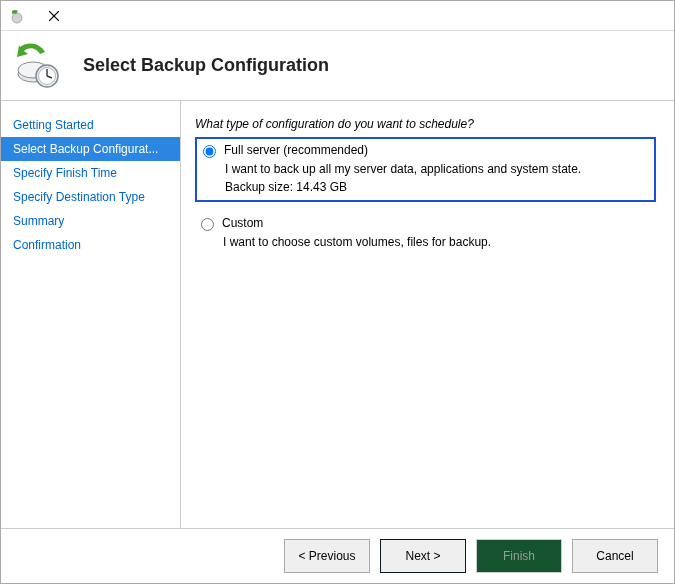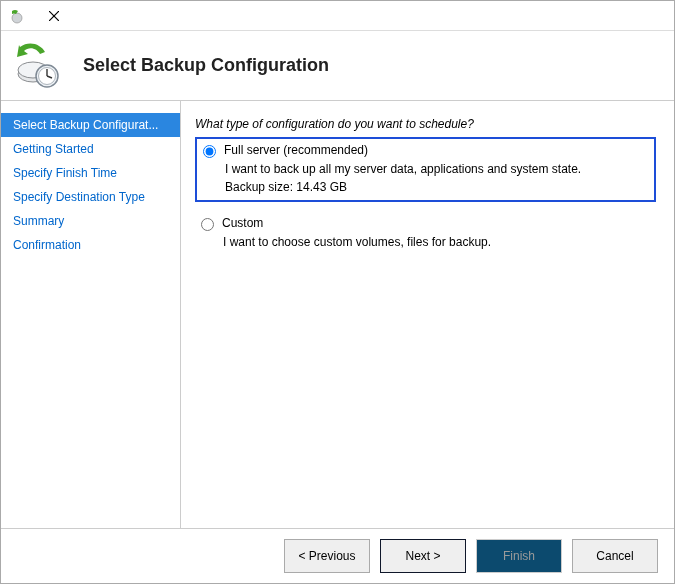--- a/index.html
+++ b/index.html
@@ -122,21 +122,21 @@
   background: #efefef;
   border: 1px solid #aaa;
   cursor: pointer;
   font-family: inherit;
 }
 .footer button.default {
   border: 1px solid #0f172a;
 }
 .footer button:disabled {
   color: #9a9a9a;
-  background: #0c4a6e;
+  background: #14532d;
   border-color: #ccc;
   cursor: default;
 }
 </style>
 </head>
 <body>
 
 <div class="titlebar">
   <span class="app-icon">
     <svg viewBox="0 0 16 16" width="16" height="16">
@@ -163,22 +163,22 @@
       <line x1="32" y1="34" x2="32" y2="27" stroke="#333" stroke-width="1.4"></line>
       <line x1="32" y1="34" x2="37" y2="36" stroke="#333" stroke-width="1.4"></line>
     </svg>
   </div>
   <h1>Select Backup Configuration</h1>
 </div>
 
 <div class="body">
 
   <div class="sidebar">
+    <div class="side-item">Getting Started</div>
     <div class="side-item selected">Select Backup Configurat...</div>
-    <div class="side-item">Getting Started</div>
     <div class="side-item">Specify Finish Time</div>
     <div class="side-item">Specify Destination Type</div>
     <div class="side-item">Summary</div>
     <div class="side-item">Confirmation</div>
   </div>
 
   <div class="content">
     <div class="question">What type of configuration do you want to schedule?</div>
 
     <div class="options-highlight">

